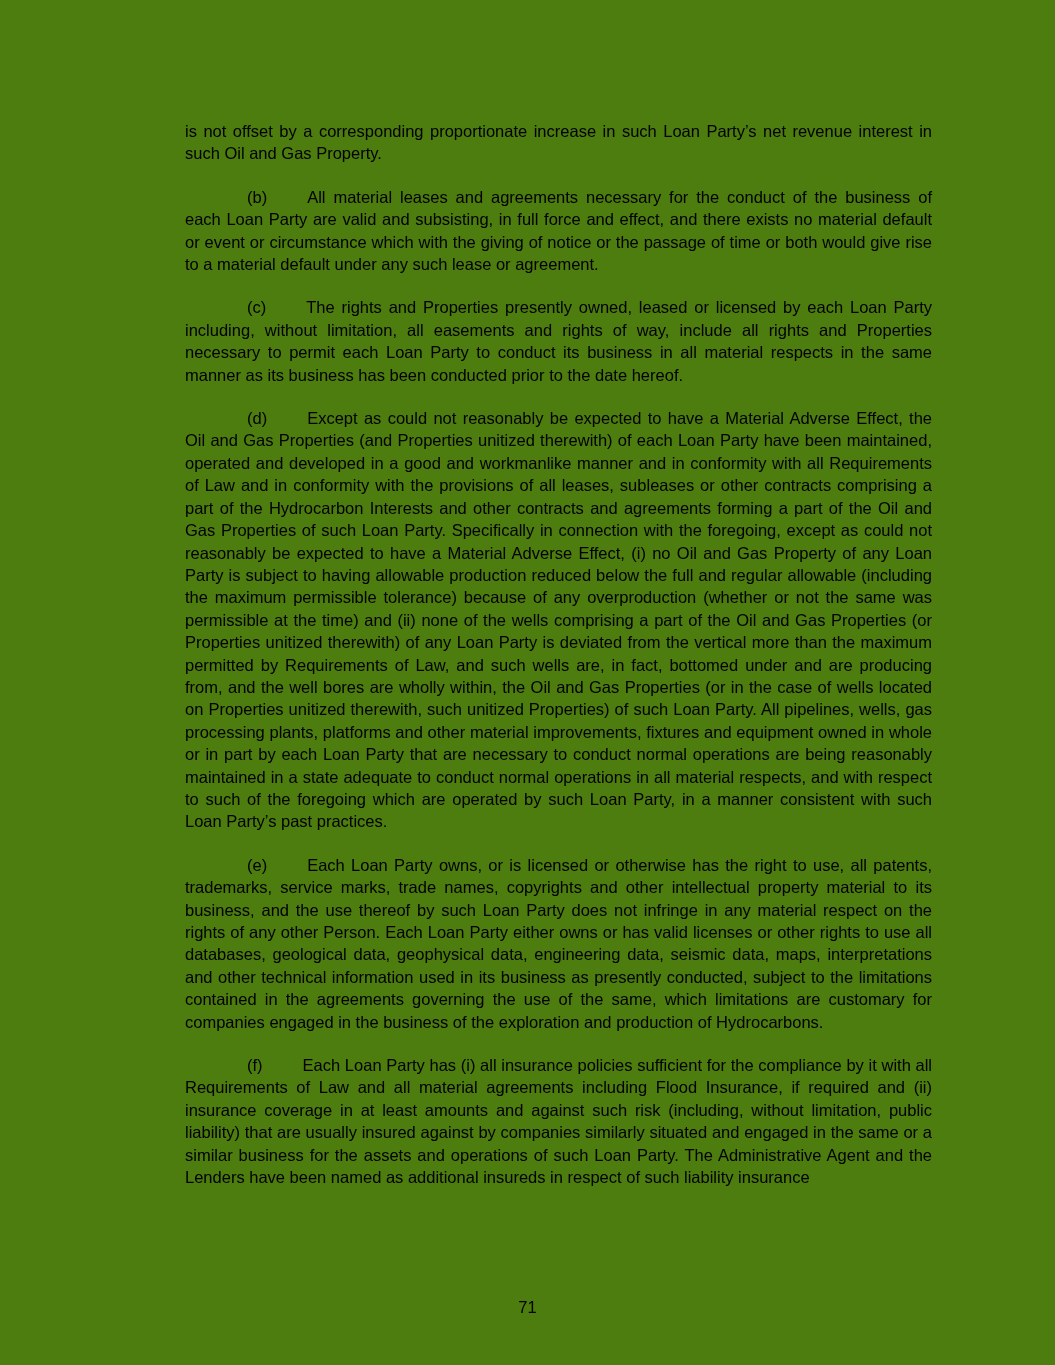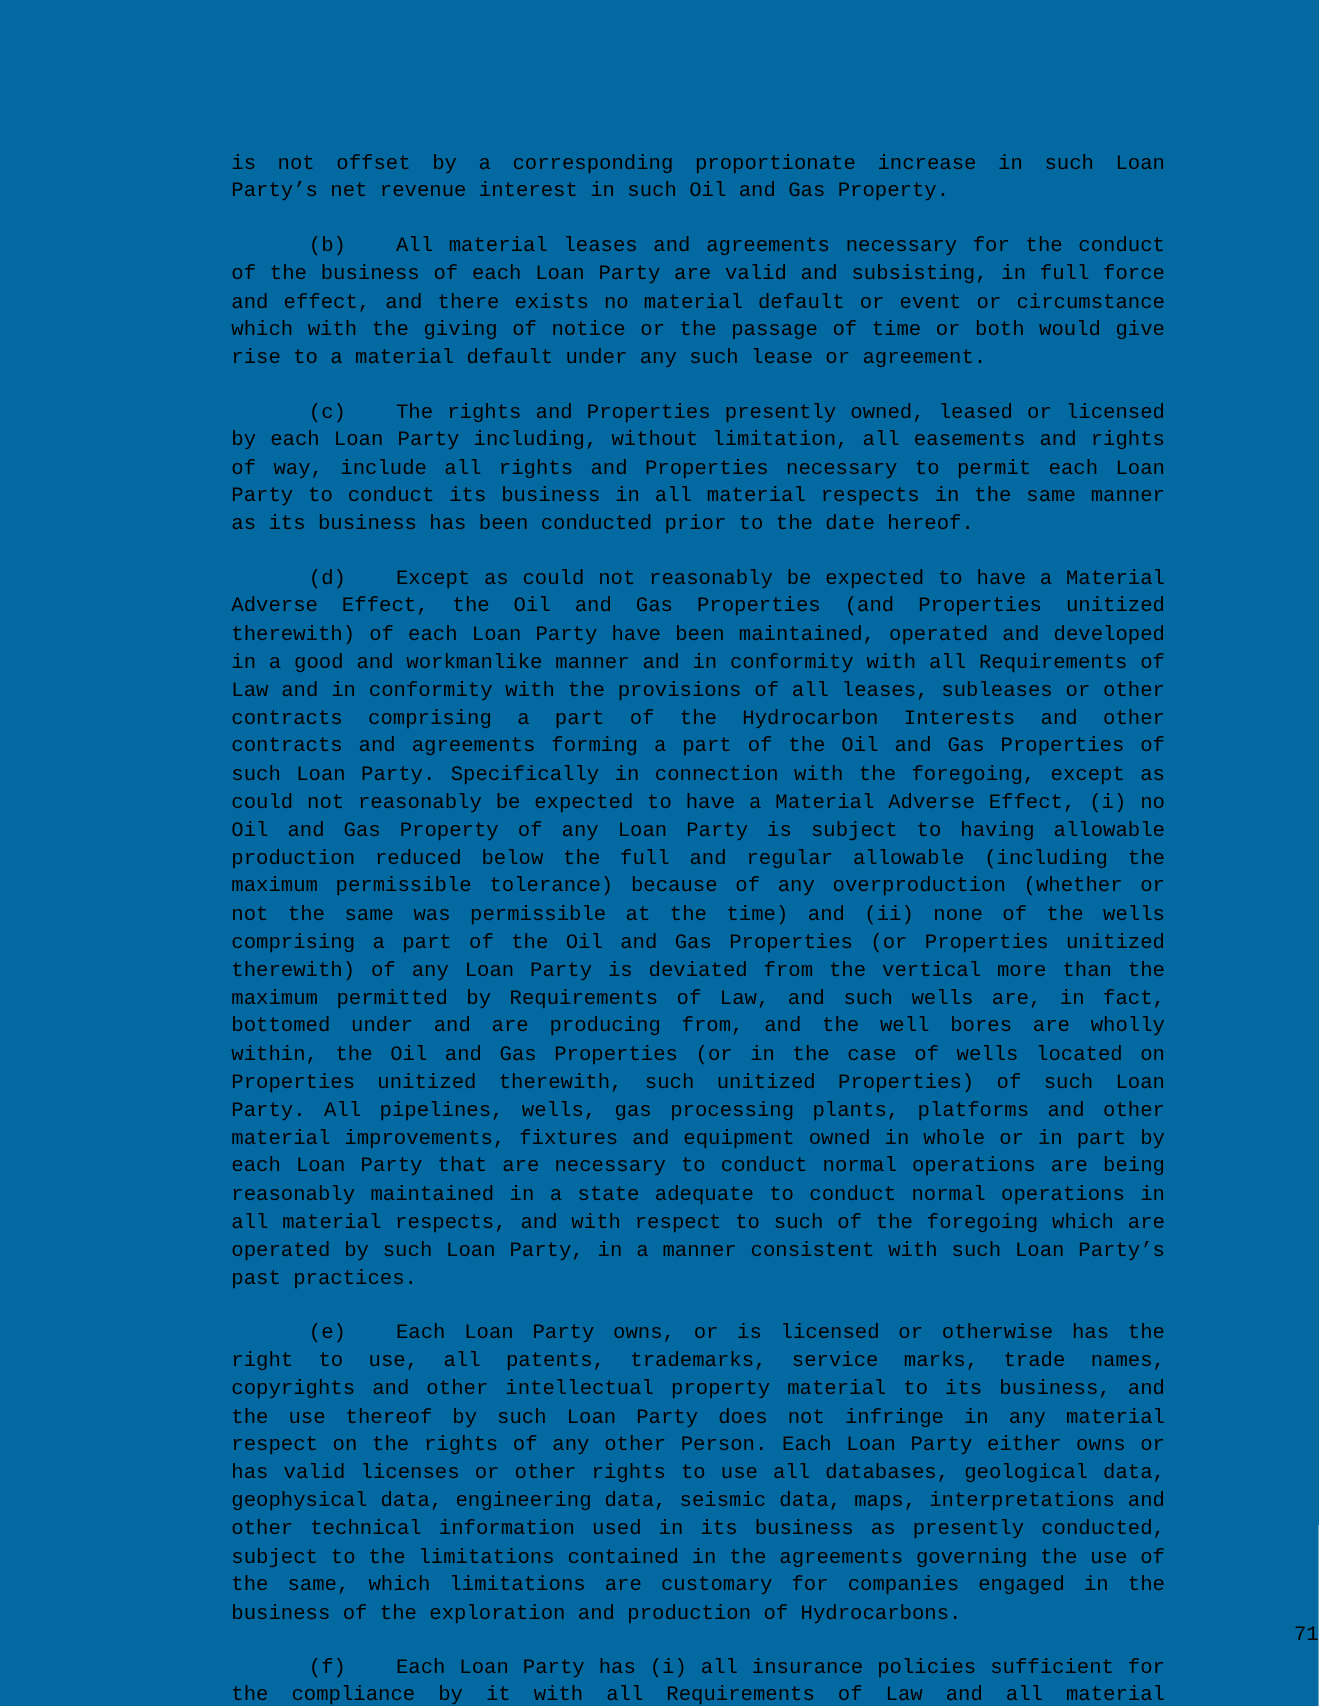--- a/index.html
+++ b/index.html
@@ -4,23 +4,23 @@
 <style>
   html, body {
     margin: 0;
     padding: 0;
     background: #ffffff;
   }
   .page {
     position: relative;
     width: 1055px;
     height: 1365px;
-    background: #0369a1;
+    background: #4d7c0f;
     color: #000000;
-    font-family: Liberation Mono, monospace;
+    font-family: Liberation Sans, sans-serif;
     overflow: hidden;
   }
   .content {
     position: absolute;
     left: 185px;
     top: 120px;
     width: 747px;
     font-size: 16.5px;
     line-height: 22.4px;
     text-align: justify;
@@ -33,21 +33,21 @@
   }
   .tab-space {
     display: inline-block;
     width: 40px;
   }
   .page-number {
     position: absolute;
     left: 0;
     right: 0;
     bottom: 48px;
-    text-align: right;
+    text-align: center;
     font-size: 16.5px;
   }
 </style>
 </head>
 <body>
 
 <div class="page">
   <div class="content">
 
     <p class="para"><span>is not offset by a corresponding proportionate increase in such Loan Party’s net revenue interest in such Oil and Gas Property.</span></p>

